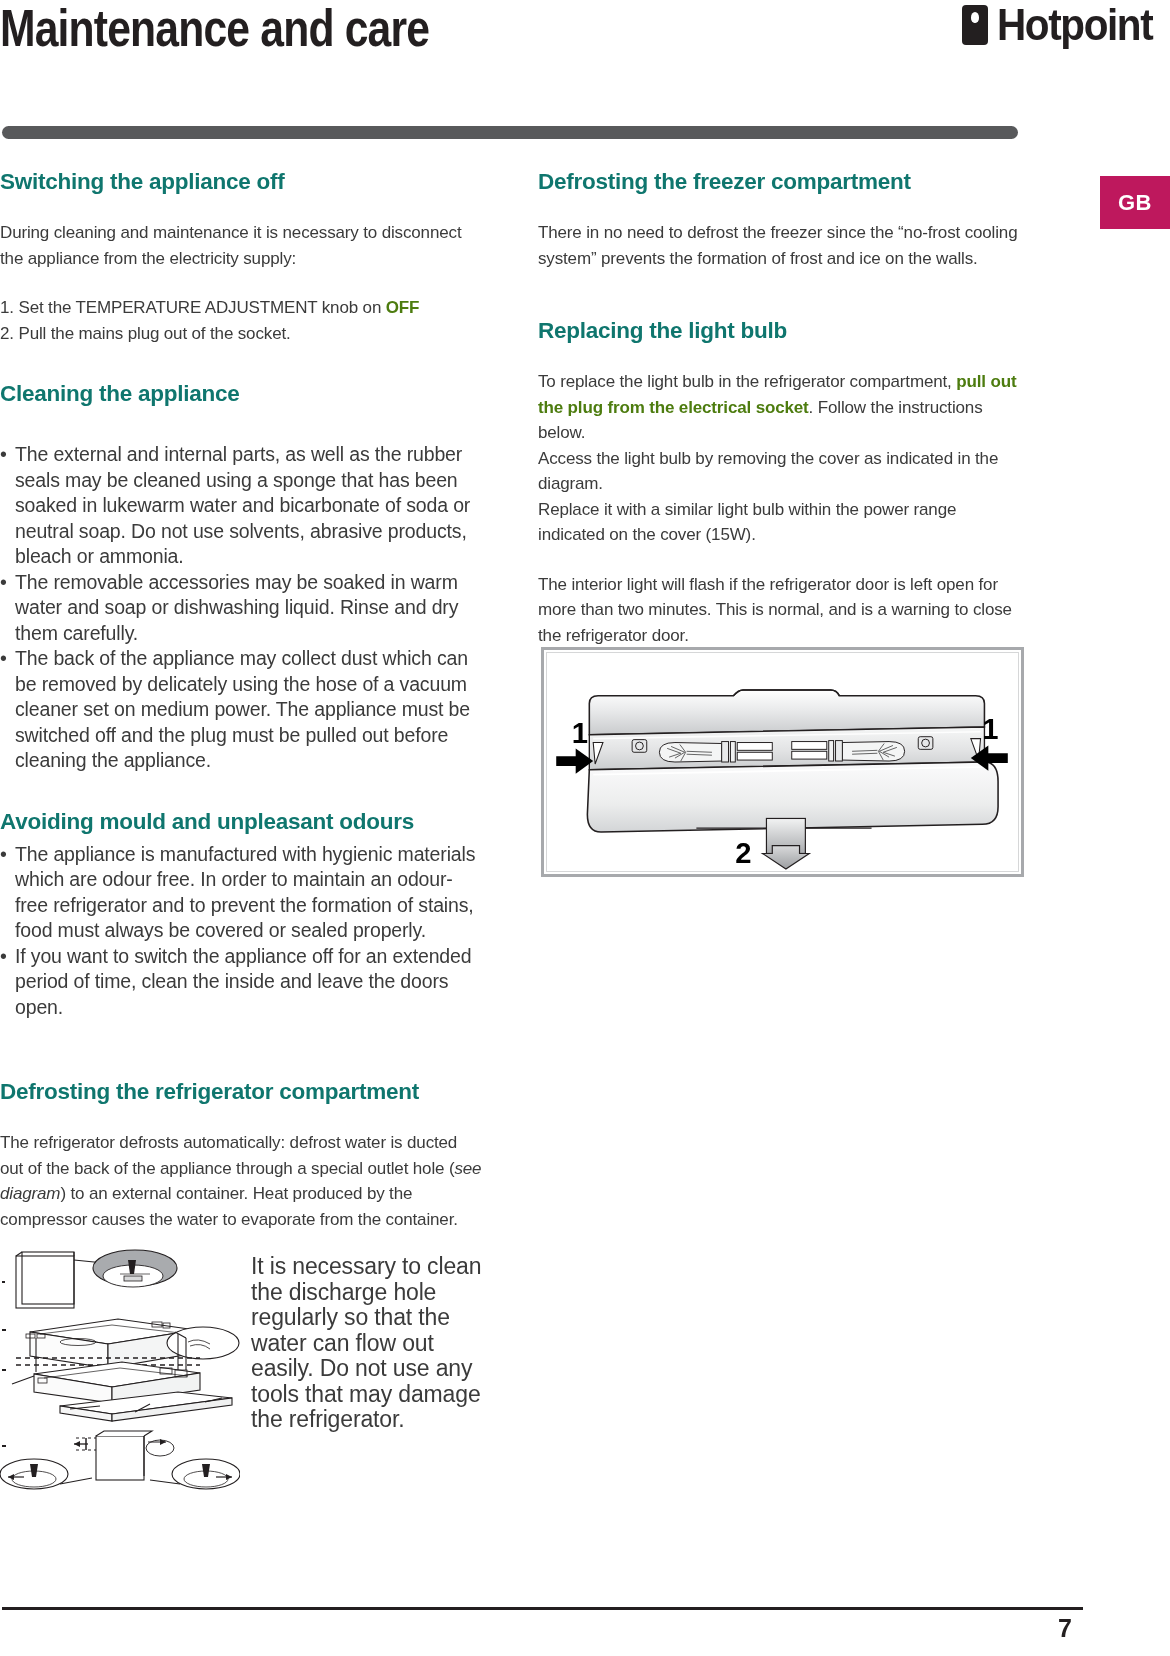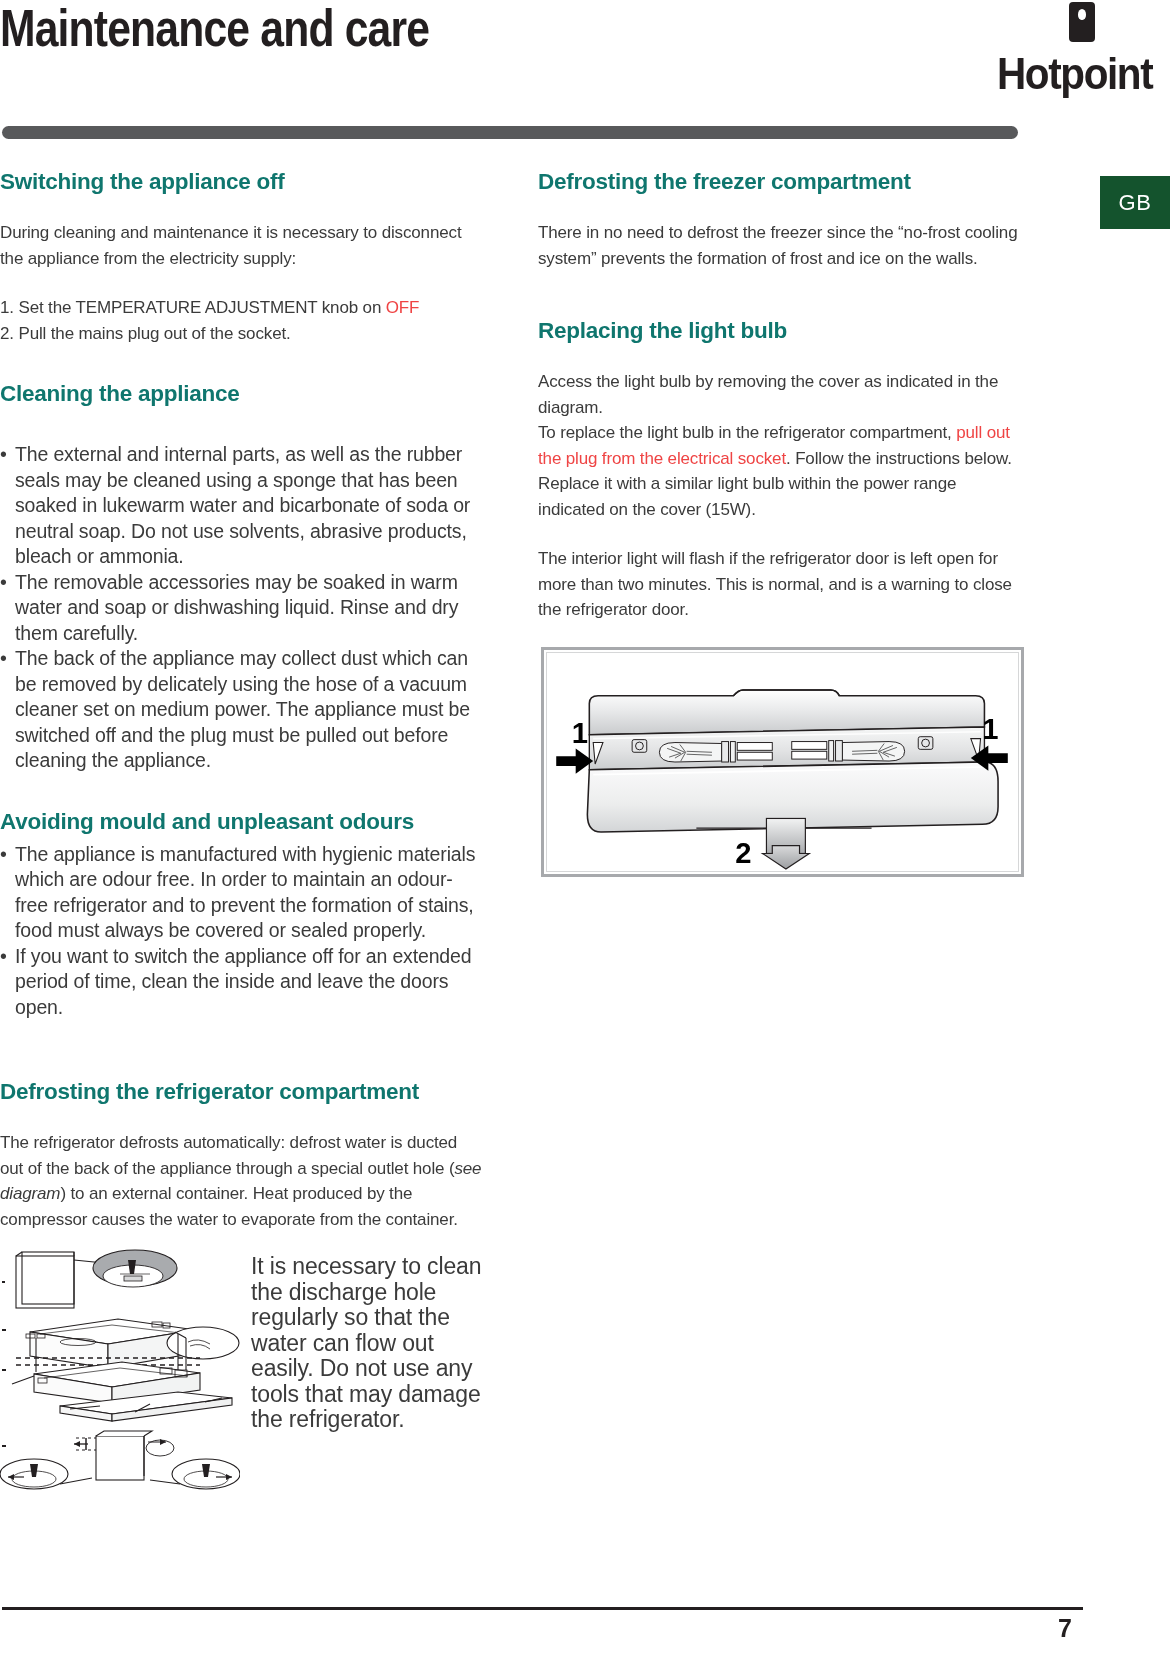--- a/index.html
+++ b/index.html
@@ -33,21 +33,20 @@
     white-space: nowrap;
     line-height: 64px;
     color: #231f20;
   }
   .brand {
     position: absolute;
     right: 4px; top: 2px;
     display: flex;
     align-items: center;
     gap: 9px;
-    flex-direction: column;
   }
   .brand-mark {
     width: 26px; height: 40px;
     background: #231f20;
     border-radius: 4px;
     position: relative;
   }
   .brand-mark::after {
     content: "";
     position: absolute;
@@ -74,24 +73,24 @@
     width: 1016px; height: 13px;
     background: #58595b;
     border-radius: 7px;
   }
 
   
   .lang-badge {
     position: absolute;
     right: 0; top: 176px;
     width: 70px; height: 53px;
-    background: #14532d;
+    background: #be185d;
     color: #ffffff;
     font-size: 22px;
-    font-weight: normal;
+    font-weight: bold;
     display: flex;
     align-items: center;
     justify-content: center;
     letter-spacing: 0.5px;
   }
 
   
   .col {
     position: absolute;
     top: 168px;
@@ -131,21 +130,21 @@
     content: "\2022";
     position: absolute;
     left: 0; top: 0;
     color: #3b3b3b;
   }
   ul.bullets.indent li { }
   .spacer-lg { height: 34px; }
   .spacer-md { height: 24px; }
   .spacer-sm { height: 12px; }
   .spacer-xs { height: 6px; }
-  b { font-weight: normal; color: #ef4444; }
+  b { font-weight: bold; color: #4d7c0f; }
   i { font-style: italic; }
 
   
   .defrost-figure-row {
     position: relative;
     margin-top: 14px;
     height: 240px;
   }
   .defrost-diagram {
     position: absolute;
@@ -341,22 +340,22 @@
 <div class="col col-right">
 
   <h2 class="section-heading">Defrosting the freezer compartment</h2>
   <div class="spacer-md"></div>
   <p class="body-text">There in no need to defrost the freezer since the “no-frost cooling system” prevents the formation of frost and ice on the walls.</p>
 
   <div class="spacer-lg"></div>
   <div class="spacer-sm"></div>
   <h2 class="section-heading">Replacing the light bulb</h2>
   <div class="spacer-md"></div>
+  <p class="body-text"><span>To replace the light bulb in the refrigerator compartment, </span><b>pull out the plug from the electrical socket</b><span>. Follow the instructions below.</span></p>
   <p class="body-text">Access the light bulb by removing the cover as indicated in the diagram.</p>
-  <p class="body-text"><span>To replace the light bulb in the refrigerator compartment, </span><b>pull out the plug from the electrical socket</b><span>. Follow the instructions below.</span></p>
   <p class="body-text">Replace it with a similar light bulb within the power range indicated on the cover (15W).</p>
   <div class="spacer-md"></div>
   <p class="body-text">The interior light will flash if the refrigerator door is left open for more than two minutes. This is normal, and is a warning to close the refrigerator door.</p>
 </div>
 
 <div class="bulb-figure">
   <div class="bulb-figure-inner">
     <svg class="bulb-svg" viewBox="0 0 477 224">
       <defs>
         <linearGradient id="coverGrad" x1="0" y1="0" x2="0" y2="1">

